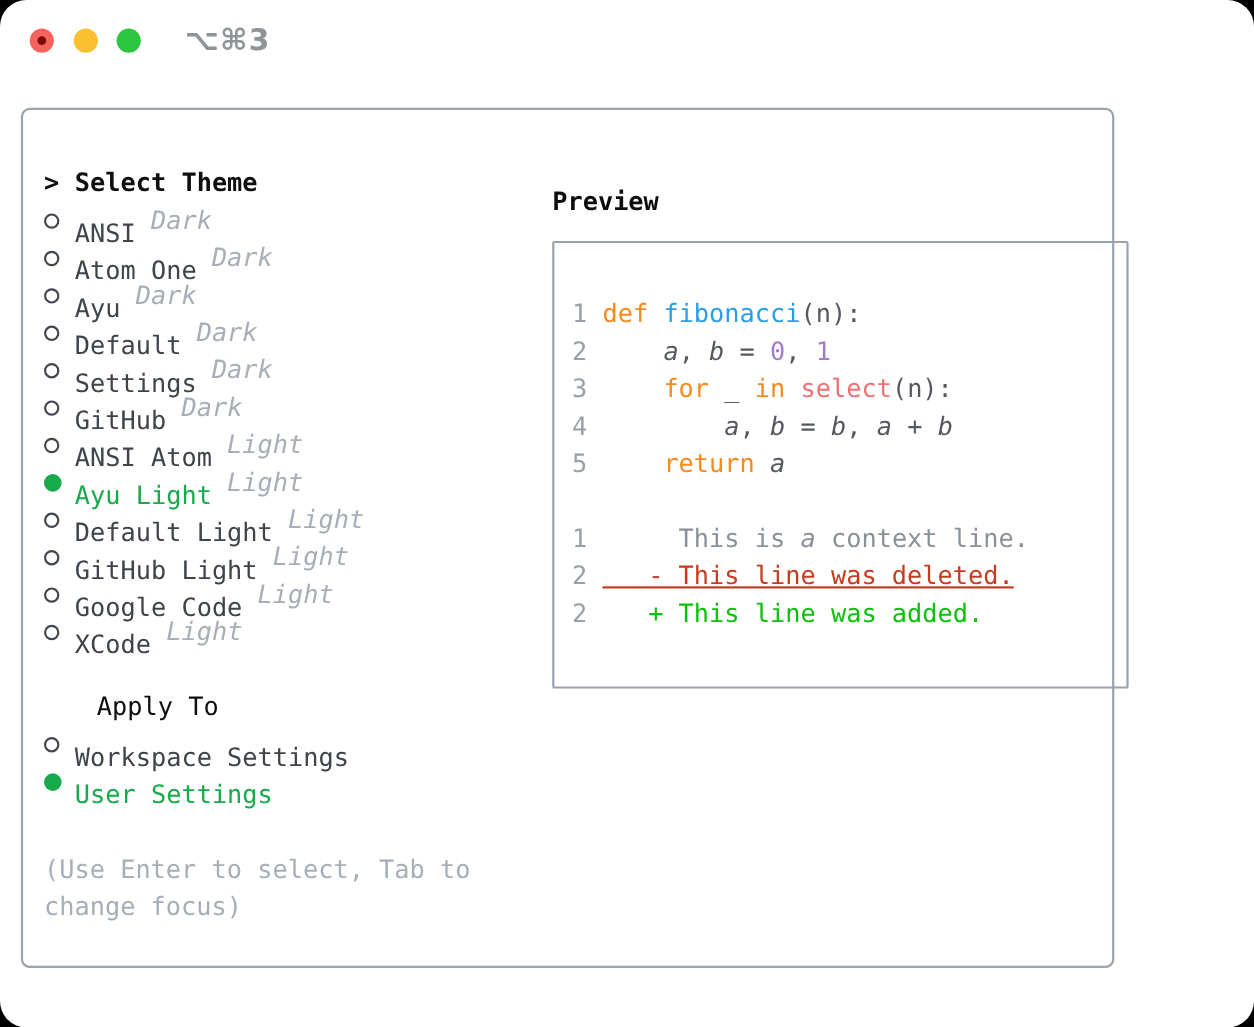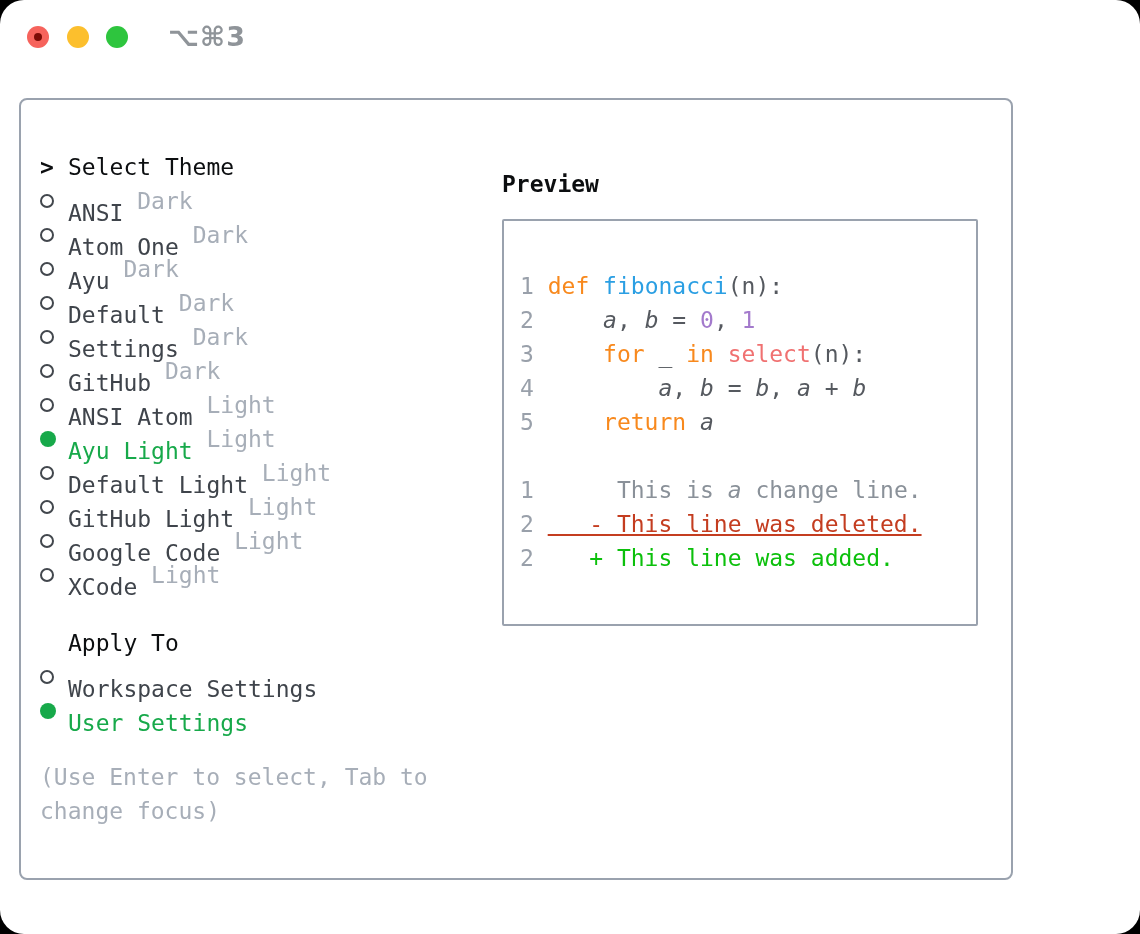--- a/index.html
+++ b/index.html
@@ -38,34 +38,34 @@
   .win-title{position:absolute;left:168px;top:22px;font-family:"DejaVu Sans",sans-serif;font-weight:700;font-size:27px;line-height:30px;color:var(--title-gray);letter-spacing:1px;}
 
   
   .panel{position:absolute;left:19px;top:98px;width:994px;height:782px;box-sizing:border-box;border:2px solid var(--border-gray);border-radius:8px;background:#fff;}
 
   
   .left-col{position:absolute;left:19px;top:50px;width:445px;font-size:23px;line-height:34px;color:var(--list-text);}
   .row{display:flex;align-items:center;height:34px;}
   .bullet-box{width:28px;flex:0 0 28px;display:flex;align-items:center;}
   .cursor{font-weight:bold;color:var(--heading-black);}
-  .hdr{font-weight:normal;color:var(--heading-black);}
+  .hdr{font-weight:bold;color:var(--heading-black);}
   .radio{box-sizing:border-box;width:14px;height:14px;border:2px solid var(--radio-ring);border-radius:50%;}
   .radio.sel{width:16px;height:16px;border:none;background:var(--accent-green);}
   .opt-name{white-space:pre;margin-top:24px;}
   .opt-name.sel{color:var(--accent-green);}
-  .opt-tag{white-space:pre;margin-left:1ch;color:var(--muted-gray);}
+  .opt-tag{white-space:pre;margin-left:1ch;color:var(--muted-gray);font-style:italic;}
   .spacer{height:34px;}
-  .apply-hdr{color:var(--heading-black);}
-  .help{margin-top:32px;width:29ch;color:var(--muted-gray);}
+  .apply-hdr{color:var(--heading-black);margin-left:20px;}
+  .help{margin-top:46px;width:29ch;color:var(--muted-gray);}
 
   
   .right-col{position:absolute;left:481px;top:67px;font-size:23px;line-height:34px;}
   .preview-title{font-weight:bold;color:var(--heading-black);height:34px;}
-  .preview-box{margin-top:18px;box-sizing:border-box;width:476px;height:407px;border:2px solid var(--border-gray);border-radius:2px;padding:48px 0 0 16px;overflow:hidden;}
+  .preview-box{margin-top:18px;box-sizing:border-box;width:524px;height:407px;border:2px solid var(--border-gray);border-radius:2px;padding:48px 0 0 16px;overflow:hidden;}
   .pline{white-space:pre;height:34px;font-size:23px;line-height:34px;}
   .ln{display:inline-block;width:2ch;color:var(--line-number-gray);}
   .t-kw{color:var(--keyword-orange);}
   .t-fn{color:var(--function-blue);}
   .t-call{color:var(--builtin-coral);}
   .t-num{color:var(--number-purple);}
   .t-pl{color:var(--code-plain);}
   .t-var{color:var(--code-plain);font-style:italic;}
   .t-ctx{color:var(--context-gray);}
   .t-ctxv{color:var(--context-gray);font-style:italic;}
@@ -206,20 +206,20 @@
 
     <div class="right-col">
       <div class="preview-title">Preview</div>
       <div class="preview-box" id="preview-box">
           <div class="pline"><span class="ln">1</span><span class="t-kw">def</span><span class="t-pl"> </span><span class="t-fn">fibonacci</span><span class="t-pl">(n):</span></div>
           <div class="pline"><span class="ln">2</span><span class="t-pl">    </span><span class="t-var">a</span><span class="t-pl">, </span><span class="t-var">b</span><span class="t-pl"> = </span><span class="t-num">0</span><span class="t-pl">, </span><span class="t-num">1</span></div>
           <div class="pline"><span class="ln">3</span><span class="t-pl">    </span><span class="t-kw">for</span><span class="t-pl"> _ </span><span class="t-kw">in</span><span class="t-pl"> </span><span class="t-call">select</span><span class="t-pl">(n):</span></div>
           <div class="pline"><span class="ln">4</span><span class="t-pl">        </span><span class="t-var">a</span><span class="t-pl">, </span><span class="t-var">b</span><span class="t-pl"> = </span><span class="t-var">b</span><span class="t-pl">, </span><span class="t-var">a</span><span class="t-pl"> + </span><span class="t-var">b</span></div>
           <div class="pline"><span class="ln">5</span><span class="t-pl">    </span><span class="t-kw">return</span><span class="t-pl"> </span><span class="t-var">a</span></div>
           <div class="pline"><span class="ln"></span></div>
-          <div class="pline"><span class="ln">1</span><span class="t-ctx">     This is </span><span class="t-ctxv">a</span><span class="t-ctx"> change line.</span></div>
+          <div class="pline"><span class="ln">1</span><span class="t-ctx">     This is </span><span class="t-ctxv">a</span><span class="t-ctx"> context line.</span></div>
           <div class="pline"><span class="ln">2</span><span class="t-del">   - This line was deleted.</span></div>
           <div class="pline"><span class="ln">2</span><span class="t-add">   + This line was added.</span></div>
         </div>
     </div>
 
   </div>
 </div>
 
 </body></html>

